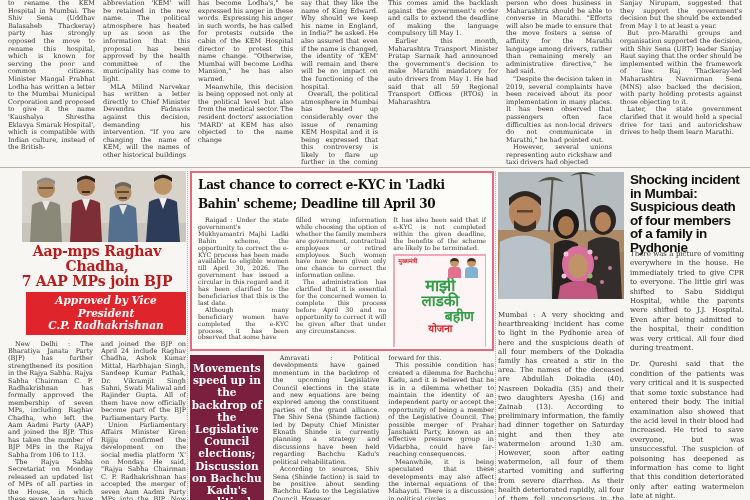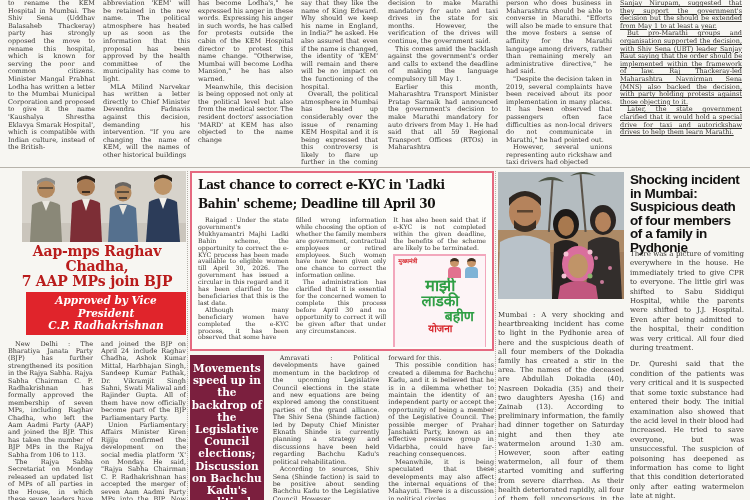--- a/index.html
+++ b/index.html
@@ -11,21 +11,21 @@
   .col p{margin:0;text-indent:7px;}
   .col p:first-child{text-indent:0;}
   .col.lead p:first-child{text-indent:7px;}
   #kem{left:8px;width:372px;gap:8px;}
   #kem .col{width:87px;}
   #kem .col:nth-child(3){width:95px;}
   #kem .col:nth-child(4){width:77px;}
   #marathi{left:388px;width:356px;gap:8px;}
   #marathi .col:nth-child(1){width:110px;}
   #marathi .col:nth-child(2){width:106px;}
-  #marathi .col:nth-child(3){width:122px;text-decoration:underline;}
+  #marathi .col:nth-child(3){width:122px;}
   .rule-h{position:absolute;left:0;top:167px;width:750px;border-top:1px solid #b7b3ab;}
   .vdot{position:absolute;top:171px;height:329px;border-left:1px dotted #b3afa7;}
   .vdot.v1{left:187px;} .vdot.v2{left:495px;}
   
   #aap{position:absolute;left:8px;top:171px;width:178px;height:329px;overflow:hidden;}
   #aap .photo{display:block;margin-left:14px;}
   #aap h2{margin:2px 0 0 0;font-size:14px;line-height:15px;text-align:center;
           white-space:pre-line;color:#b91c1c;letter-spacing:-0.2px;}
   .banner{margin:3px 0 0 18px;width:160px;background:var(--banner-red,#e0242b);color:#fff;
           font-style:italic;font-weight:bold;font-size:10.5px;line-height:12.5px;
@@ -88,21 +88,20 @@
         <p>Meanwhile, this decision is being opposed not only at the political level but also from the medical sector. The resident doctors' association 'MARD' at KEM has also objected to the name change</p>
       </div>
     <div class="col">
         <p>say that they like the name of King Edward. Why should we keep his name in England, in India?" he asked. He also assured that even if the name is changed, the identity of 'KEM' will remain and there will be no impact on the functioning of the hospital.</p>
         <p>Overall, the political atmosphere in Mumbai has heated up considerably over the issue of renaming KEM Hospital and it is being expressed that this controversy is likely to flare up further in the coming days.</p>
       </div>
   </section>
 
   <section id="marathi" class="topband">
     <div class="col">
-        <p>decision to make Marathi mandatory for auto and taxi drives in the state for six months. However, the verification of the drives will continue, the government said.</p>
         <p>This comes amid the backlash against the government's order and calls to extend the deadline of making the language compulsory till May 1.</p>
         <p>Earlier this month, Maharashtra Transport Minister Pratap Sarnaik had announced the government's decision to make Marathi mandatory for auto drivers from May 1. He had said that all 59 Regional Transport Offices (RTOs) in Maharashtra</p>
       </div>
     <div class="col">
         <p>person who does business in Maharashtra should be able to converse in Marathi. "Efforts will also be made to ensure that the move fosters a sense of affinity for the Marathi language among drivers, rather than remaining merely an administrative directive," he had said.</p>
         <p>"Despite the decision taken in 2019, several complaints have been received about its poor implementation in many places. It has been observed that passengers often face difficulties as non-local drivers do not communicate in Marathi," he had pointed out.</p>
         <p>However, several unions representing auto rickshaw and taxi drivers had objected</p>
       </div>
     <div class="col">
         <p>Sanjay Nirupam, suggested that they support the government's decision but the should be extended from May 1 to at least a year.</p>

